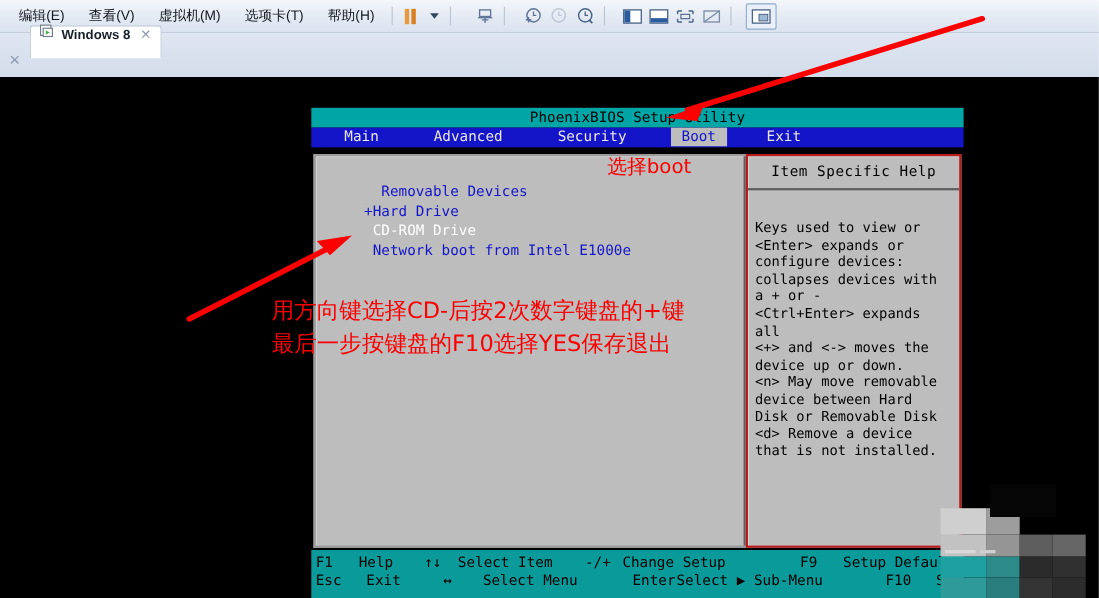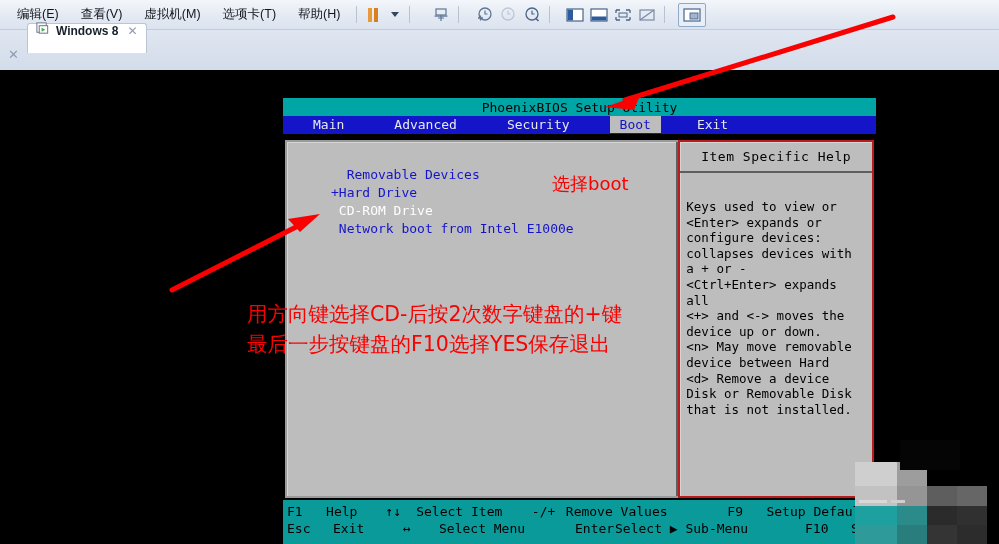--- a/index.html
+++ b/index.html
@@ -118,21 +118,21 @@
   .fk { width:46px; }
   .fd { width:70px; }
   .fa { width:36px; }
   .fs { width:136px; }
   .fv { width:40px; }
   .fw { width:190px; }
 
   
   .anno {
     position:absolute; color:#fb0000; font-family:"DejaVu Sans",sans-serif;
-    white-space:nowrap; font-size:20px; line-height:1;margin-top:32px;
+    white-space:nowrap; font-size:20px; line-height:1;
   }
   .anno-boot { left:552px; top:143px; font-size:18px; }
   .anno-l1 { left:247px; top:272px; font-size:20.5px; }
   .anno-l2 { left:247px; top:302px; font-size:20.5px; }
   .arrow-svg { position:absolute; left:0; top:0; width:999px; height:544px; pointer-events:none; }
 
   
   .censor { position:absolute; }
   .cb { position:absolute; }
 </style>
@@ -277,37 +277,37 @@
             <div>&lt;Enter&gt; expands or</div>
             <div>configure devices:</div>
             <div>collapses devices with</div>
             <div>a + or -</div>
             <div>&lt;Ctrl+Enter&gt; expands</div>
             <div>all</div>
             <div>&lt;+&gt; and &lt;-&gt; moves the</div>
             <div>device up or down.</div>
             <div>&lt;n&gt; May move removable</div>
             <div>device between Hard</div>
+            <div>Disk or Removable Disk</div>
             <div>&lt;d&gt; Remove a device</div>
-            <div>Disk or Removable Disk</div>
             <div>that is not installed.</div>
           </div>
         </div>
 
       </div>
     </div>
 
     <div class="bios-footer">
       <div class="footer-row" style="padding-top:3px;">
         <span class="fk">F1</span>
         <span class="fd">Help</span>
         <span class="fa">↑↓</span>
         <span class="fs">Select Item</span>
         <span class="fv">-/+</span>
-        <span class="fw">Remove Values</span>
+        <span class="fw">Change Setup</span>
         <span class="fk">F9</span>
         <span>Setup Defaults</span>
       </div>
       <div class="footer-row">
         <span class="fk">Esc</span>
         <span class="fd">Exit</span>
         <span class="fa">↔</span>
         <span class="fs">Select Menu</span>
         <span class="fv">Enter</span>
         <span class="fw">Select ▶ Sub-Menu</span>

